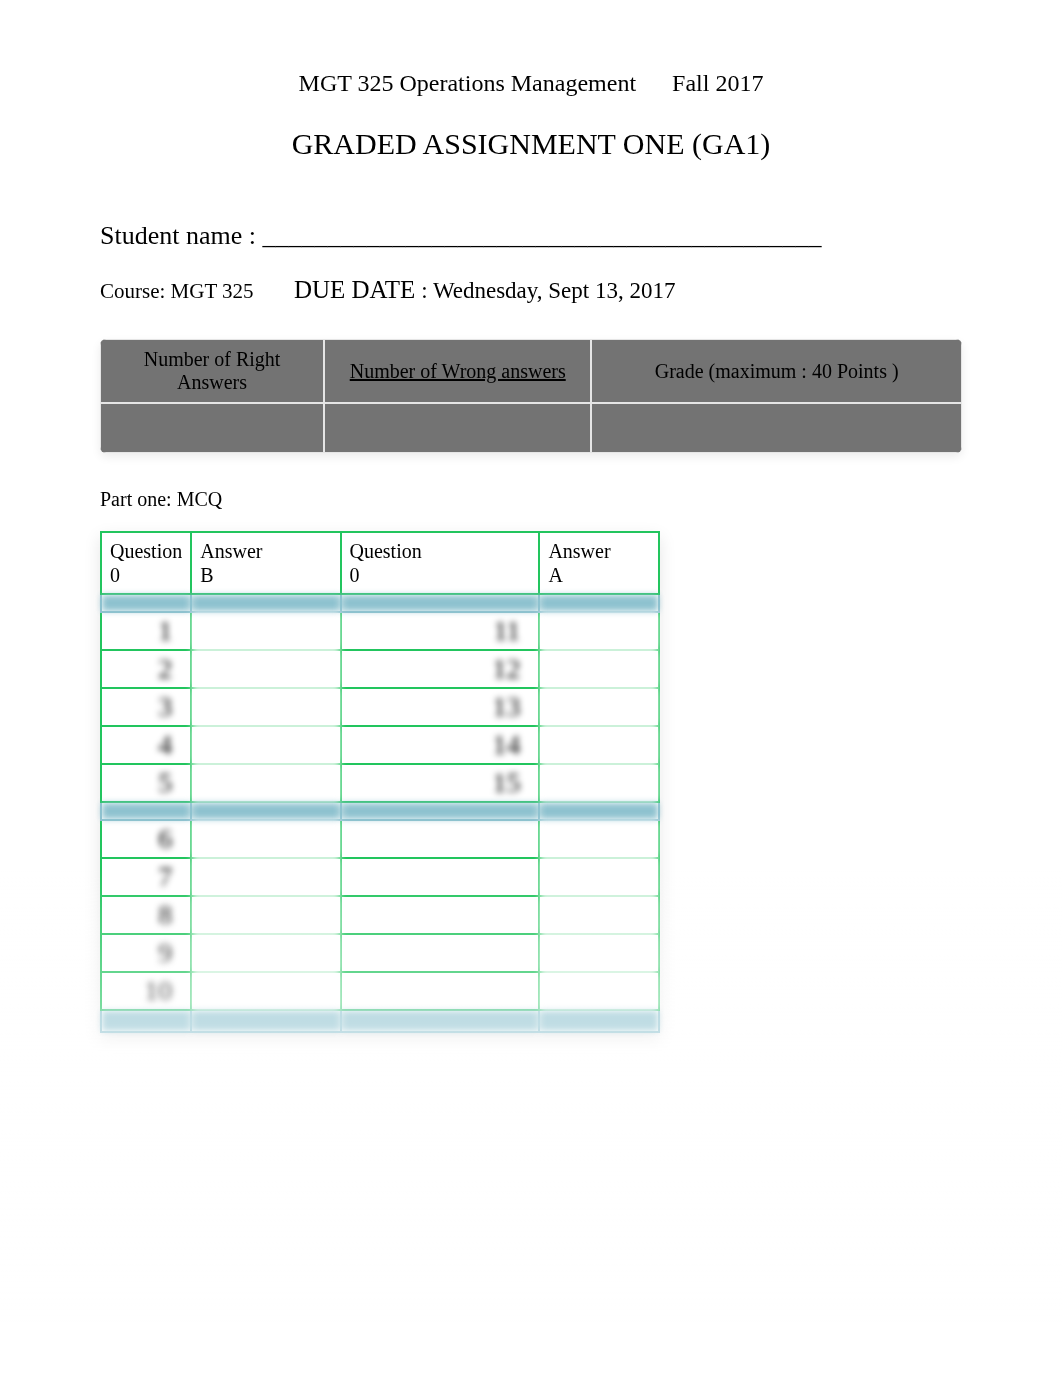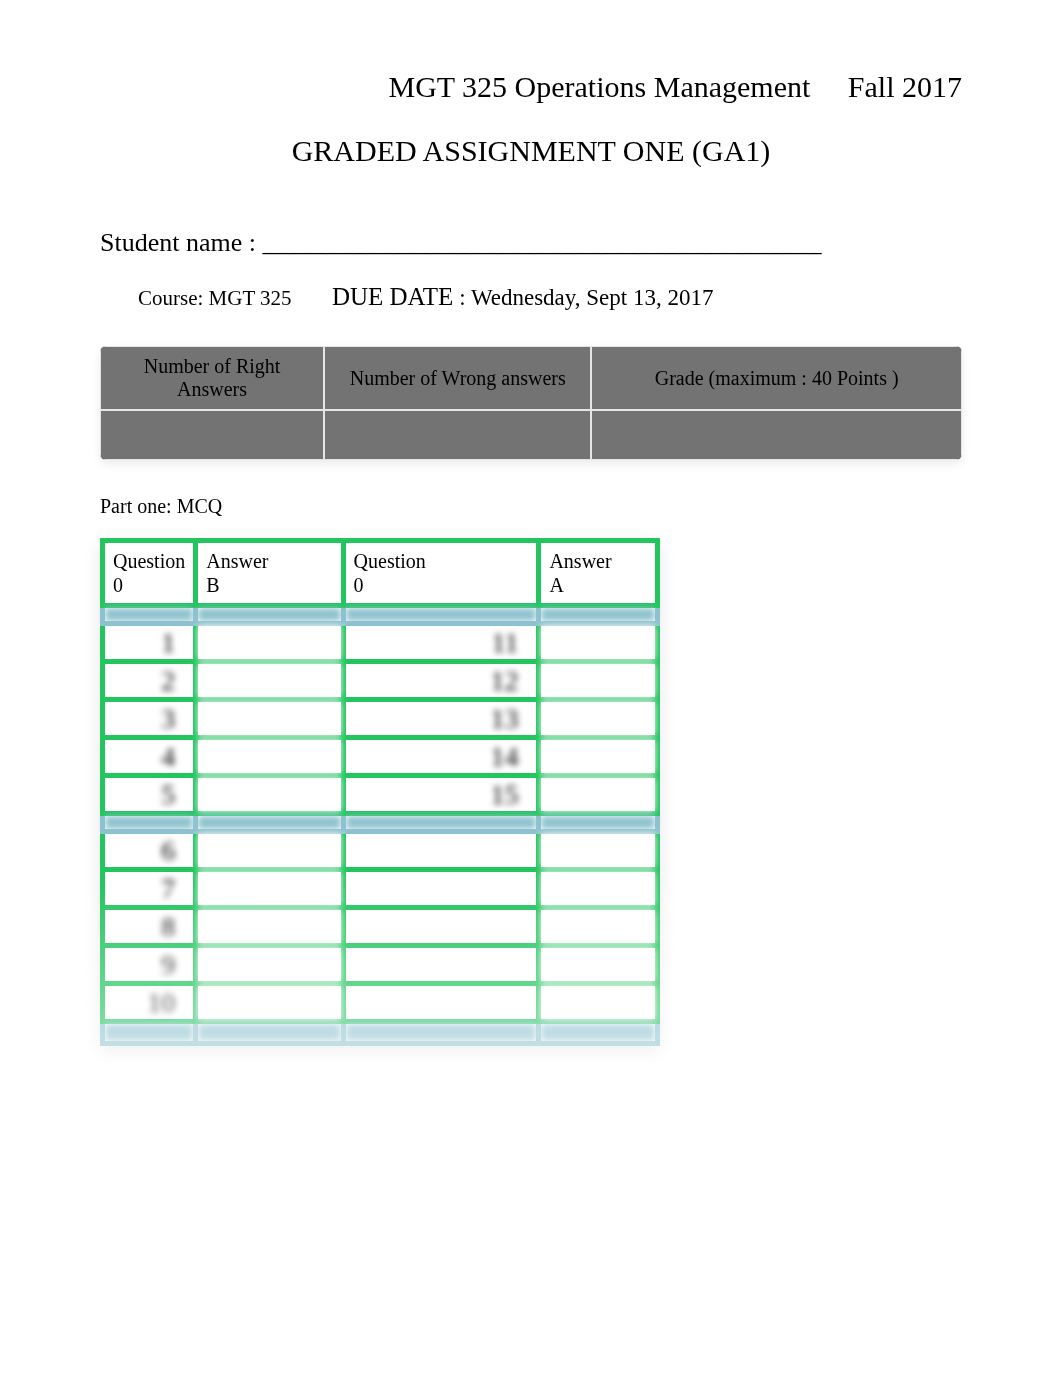--- a/index.html
+++ b/index.html
@@ -8,39 +8,38 @@
       padding: 0;
       font-family: "Times New Roman", Times, serif;
       background: #ffffff;
       color: #000;
       width: 1062px;
     }
     .page {
       padding: 70px 100px 60px 100px;
     }
     .header-line {
-      text-align: right;
-      font-size: 30px;
+      text-align: center;
+      font-size: 24px;
       margin-bottom: 30px;
     }
     .header-line .course-title { display:inline-block; margin-right: 30px; }
     .title {
       text-align: center;
       font-size: 30px;
       margin-bottom: 60px;
       margin-top: 25px;
     }
     .student-line {
       font-size: 26px;
       margin-bottom: 25px;
     }
     .info-line {
       font-size: 21px;
       margin-bottom: 35px;
-      margin-left: 38px;
     }
     .info-line .course-label { display:inline-block; margin-right: 35px; }
     .info-line .due-label { font-size: 25px; }
     .info-line .due-value { font-size: 23px; }
 
     
     .grade-table {
       width: 100%;
       border-collapse: separate;
       border-spacing: 0;
@@ -54,42 +53,42 @@
       border: 1px solid #e5e5e5;
       font-weight: normal;
       font-size: 20px;
       padding: 8px 10px;
       text-align: center;
       vertical-align: middle;
     }
     .grade-table th { height: 50px; }
     .grade-table td { height: 50px; }
     .grade-table .col-a { width: 26%; }
-    .grade-table .col-b { width: 31%; }
+    .grade-table .col-b { width: 31%; text-decoration: underline; }
     .grade-table .col-c { width: 43%; }
 
     .part-label {
       font-size: 20px;
       margin-bottom: 20px;
     }
 
     
     .blur-wrap {
       position: relative;
       filter: blur(0px);
     }
     .answer-table {
       border-collapse: collapse;
       width: 560px;
       box-shadow: 0 6px 16px rgba(0,0,0,0.10);
       background:#fff;
       margin-bottom: 30px;
     }
     .answer-table th, .answer-table td {
-      border: 5px solid #22c55e;
+      border: 2px solid #22c55e;
       padding: 0;
       vertical-align: middle;
     }
     .answer-table th {
       font-weight: normal;
       font-size: 20px;
       text-align: left;
       padding: 6px 8px 6px 8px;
       line-height: 1.2;
     }

